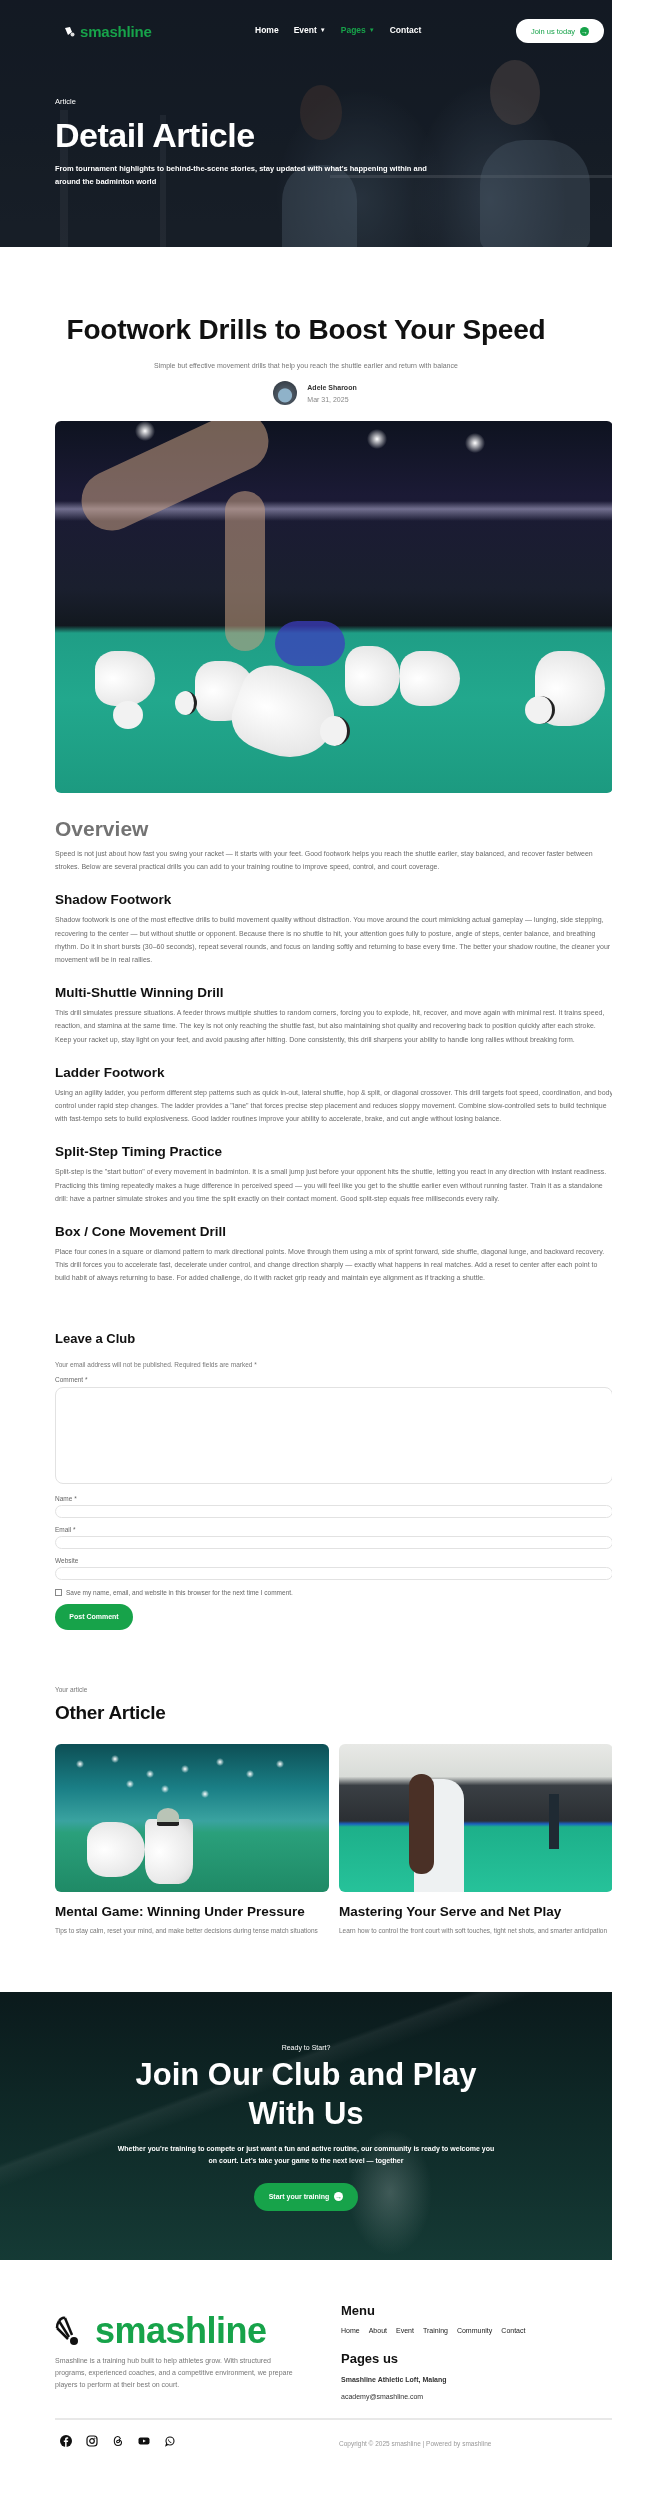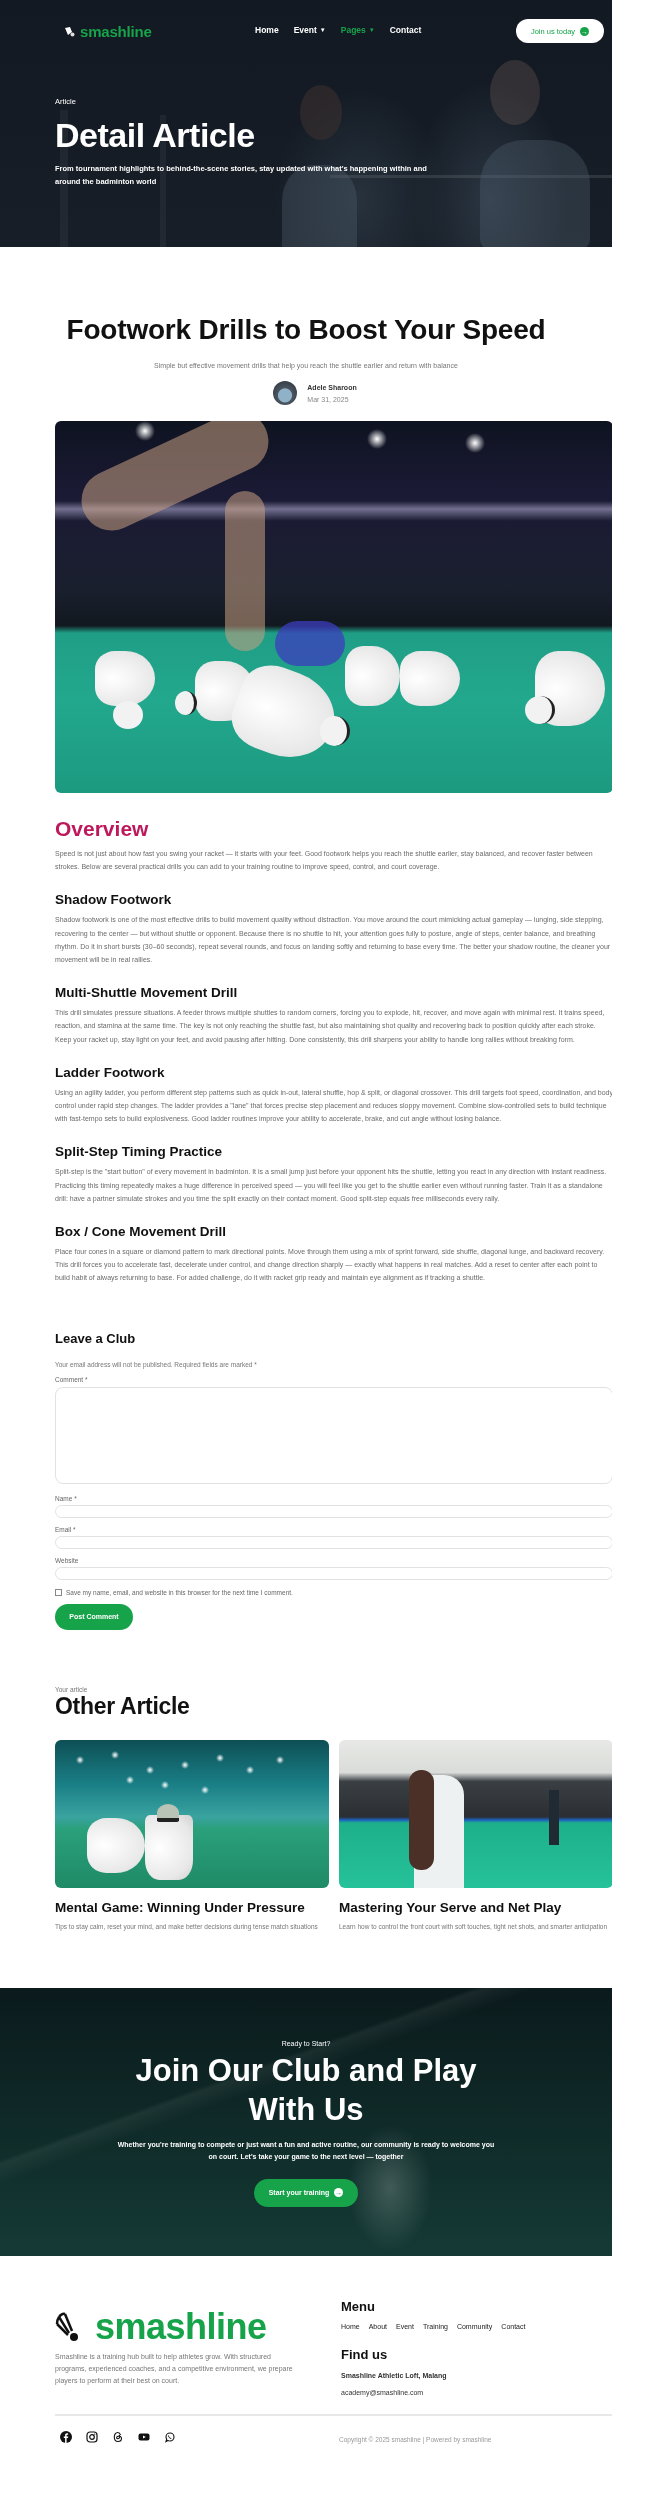--- a/index.html
+++ b/index.html
@@ -77,21 +77,21 @@
   .main-img .leg { position: absolute; background: rgba(200,160,130,0.55); border-radius: 30px; }
   .shuttle { position: absolute; }
   .sh-feather {
     position: absolute; background: radial-gradient(ellipse at 30% 50%, #ffffff, #e8e8e8 70%, #cfcfcf);
     border-radius: 40% 60% 60% 40%;
   }
   .sh-cork { position: absolute; border-radius: 50%; background: #f2f2f2; border-right: 3px solid #222; }
 
   
   .body { margin: 24px 55px 0 55px; width: 558px; }
-  .h-overview { font-size: 21px; font-weight: 700; color: #be185d; }
+  .h-overview { font-size: 21px; font-weight: 700; color: #737373; }
   .h2 { font-size: 13.5px; font-weight: 700; color: #111; margin-top: 19px; }
   .p { font-size: 7px; color: #6b6b6b; line-height: 13.2px; margin-top: 6px; }
 
   
   .reply { margin: 46px 55px 0 55px; width: 558px; }
   .reply-title { font-size: 13px; font-weight: 700; color: #111; }
   .reply-note { font-size: 6.5px; color: #777; margin-top: 15px; }
   .label { font-size: 6.5px; color: #666; margin-top: 8px; display: block; }
   .textarea {
     width: 488px; height: 97px; border: 1px solid #e2e2e2; border-radius: 8px; margin-top: 4px; resize: none; display: block;
@@ -102,21 +102,21 @@
   .check-row { display: flex; align-items: center; gap: 4px; margin-top: 9px; font-size: 6.5px; color: #666; }
   .checkbox { width: 7px; height: 7px; border: 1px solid #888; }
   .post-btn {
     margin-top: 8px; width: 78px; height: 26px; border-radius: 13px; background: #17a34a; color: #fff;
     font-size: 7px; font-weight: 700; display: flex; align-items: center; justify-content: center; border: none; cursor: pointer;
   }
 
   
   .other { margin: 56px 55px 0 55px; width: 558px; }
   .other-eyebrow { font-size: 6.5px; color: #777; }
-  .other-title { font-size: 23px; font-weight: 700; color: #111; letter-spacing: -0.3px; }
+  .other-title { font-size: 19px; font-weight: 700; color: #111; margin-top: 9px; letter-spacing: -0.3px; }
   .cards { display: flex; gap: 10px; margin-top: 20px; }
   .card { width: 274px; cursor: pointer; }
   .card-img { width: 274px; height: 148px; border-radius: 6px; position: relative; overflow: hidden; }
   .card-img.a {
     background: linear-gradient(180deg, #e8e9e6 0%, #d9dcd8 22%, #3a3f44 28%, #2b2f33 52%, #1c5fbf 54%, #1db08a 56%, #26c29a 100%);
   }
   .card-img.b {
     background:
       radial-gradient(circle 4px at 25px 20px, #fff, transparent), radial-gradient(circle 4px at 60px 15px, #fff, transparent),
       radial-gradient(circle 4px at 95px 30px, #fff, transparent), radial-gradient(circle 4px at 130px 25px, #fff, transparent),
@@ -250,21 +250,21 @@
       <div class="sh-feather" style="left:10px;top:0;width:70px;height:75px;"></div>
       <div class="sh-cork" style="left:0;top:45px;width:30px;height:28px;"></div>
     </div>
   </div>
 
   <article class="body">
     <h2 class="h-overview">Overview</h2>
     <p class="p">Speed is not just about how fast you swing your racket — it starts with your feet. Good footwork helps you reach the shuttle earlier, stay balanced, and recover faster between strokes. Below are several practical drills you can add to your training routine to improve speed, control, and court coverage.</p>
     <h3 class="h2">Shadow Footwork</h3>
     <p class="p">Shadow footwork is one of the most effective drills to build movement quality without distraction. You move around the court mimicking actual gameplay — lunging, side stepping, recovering to the center — but without shuttle or opponent. Because there is no shuttle to hit, your attention goes fully to posture, angle of steps, center balance, and breathing rhythm. Do it in short bursts (30–60 seconds), repeat several rounds, and focus on landing softly and returning to base every time. The better your shadow routine, the cleaner your movement will be in real rallies.</p>
-    <h3 class="h2">Multi-Shuttle Movement Drill</h3>
+    <h3 class="h2">Multi-Shuttle Winning Drill</h3>
     <p class="p">This drill simulates pressure situations. A feeder throws multiple shuttles to random corners, forcing you to explode, hit, recover, and move again with minimal rest. It trains speed, reaction, and stamina at the same time. The key is not only reaching the shuttle fast, but also maintaining shot quality and recovering back to position quickly after each stroke. Keep your racket up, stay light on your feet, and avoid pausing after hitting. Done consistently, this drill sharpens your ability to handle long rallies without breaking form.</p>
     <h3 class="h2">Ladder Footwork</h3>
     <p class="p">Using an agility ladder, you perform different step patterns such as quick in-out, lateral shuffle, hop &amp; split, or diagonal crossover. This drill targets foot speed, coordination, and body control under rapid step changes. The ladder provides a "lane" that forces precise step placement and reduces sloppy movement. Combine slow-controlled sets to build technique with fast-tempo sets to build explosiveness. Good ladder routines improve your ability to accelerate, brake, and cut angle without losing balance.</p>
     <h3 class="h2">Split-Step Timing Practice</h3>
     <p class="p">Split-step is the "start button" of every movement in badminton. It is a small jump just before your opponent hits the shuttle, letting you react in any direction with instant readiness. Practicing this timing repeatedly makes a huge difference in perceived speed — you will feel like you get to the shuttle earlier even without running faster. Train it as a standalone drill: have a partner simulate strokes and you time the split exactly on their contact moment. Good split-step equals free milliseconds every rally.</p>
     <h3 class="h2">Box / Cone Movement Drill</h3>
     <p class="p">Place four cones in a square or diamond pattern to mark directional points. Move through them using a mix of sprint forward, side shuffle, diagonal lunge, and backward recovery. This drill forces you to accelerate fast, decelerate under control, and change direction sharply — exactly what happens in real matches. Add a reset to center after each point to build habit of always returning to base. For added challenge, do it with racket grip ready and maintain eye alignment as if tracking a shuttle.</p>
   </article>
 
   <section class="reply">
@@ -341,21 +341,21 @@
 
     <h4 class="f-menu-title">Menu</h4>
     <div class="f-menu">
       <span>Home</span>
       <span>About</span>
       <span>Event</span>
       <span>Training</span>
       <span>Community</span>
       <span>Contact</span>
     </div>
-    <h4 class="f-find">Find us</h4>
+    <h4 class="f-find">Pages us</h4>
     <div class="f-addr">Smashline Athletic Loft, Malang</div>
     <div class="f-email">academy@smashline.com</div>
 
     <div class="f-divider"></div>
 
     <div class="f-social">
       <span>
         <svg width="12" height="12" viewBox="0 0 12 12">
             <circle cx="6" cy="6" r="6" fill="#111"></circle>
             <path d="M6.6 12 V7 H8 L8.2 5.4 H6.6 V4.5 C6.6 4 6.8 3.8 7.3 3.8 H8.2 V2.4 C7.9 2.4 7.4 2.3 6.9 2.3 C5.8 2.3 5.1 3 5.1 4.2 V5.4 H3.8 V7 H5.1 V12 Z" fill="#fff"></path>

